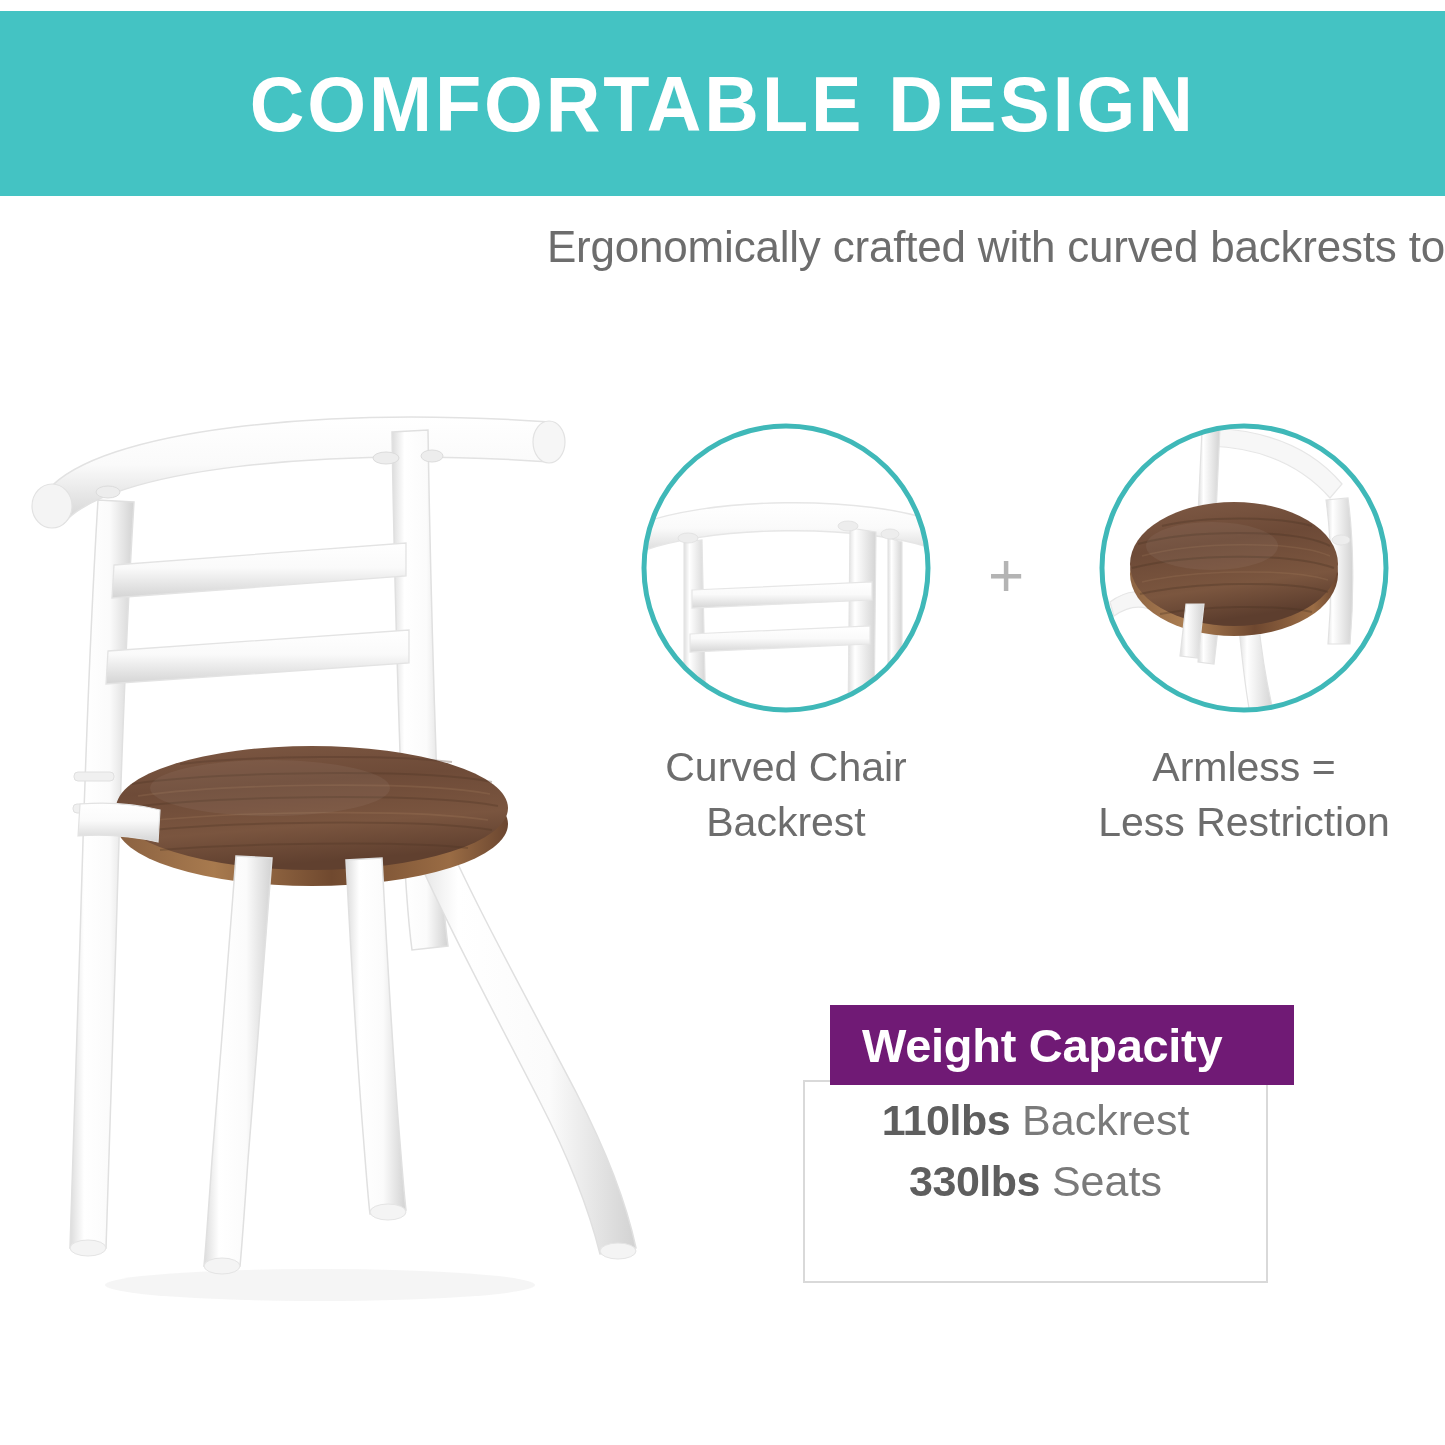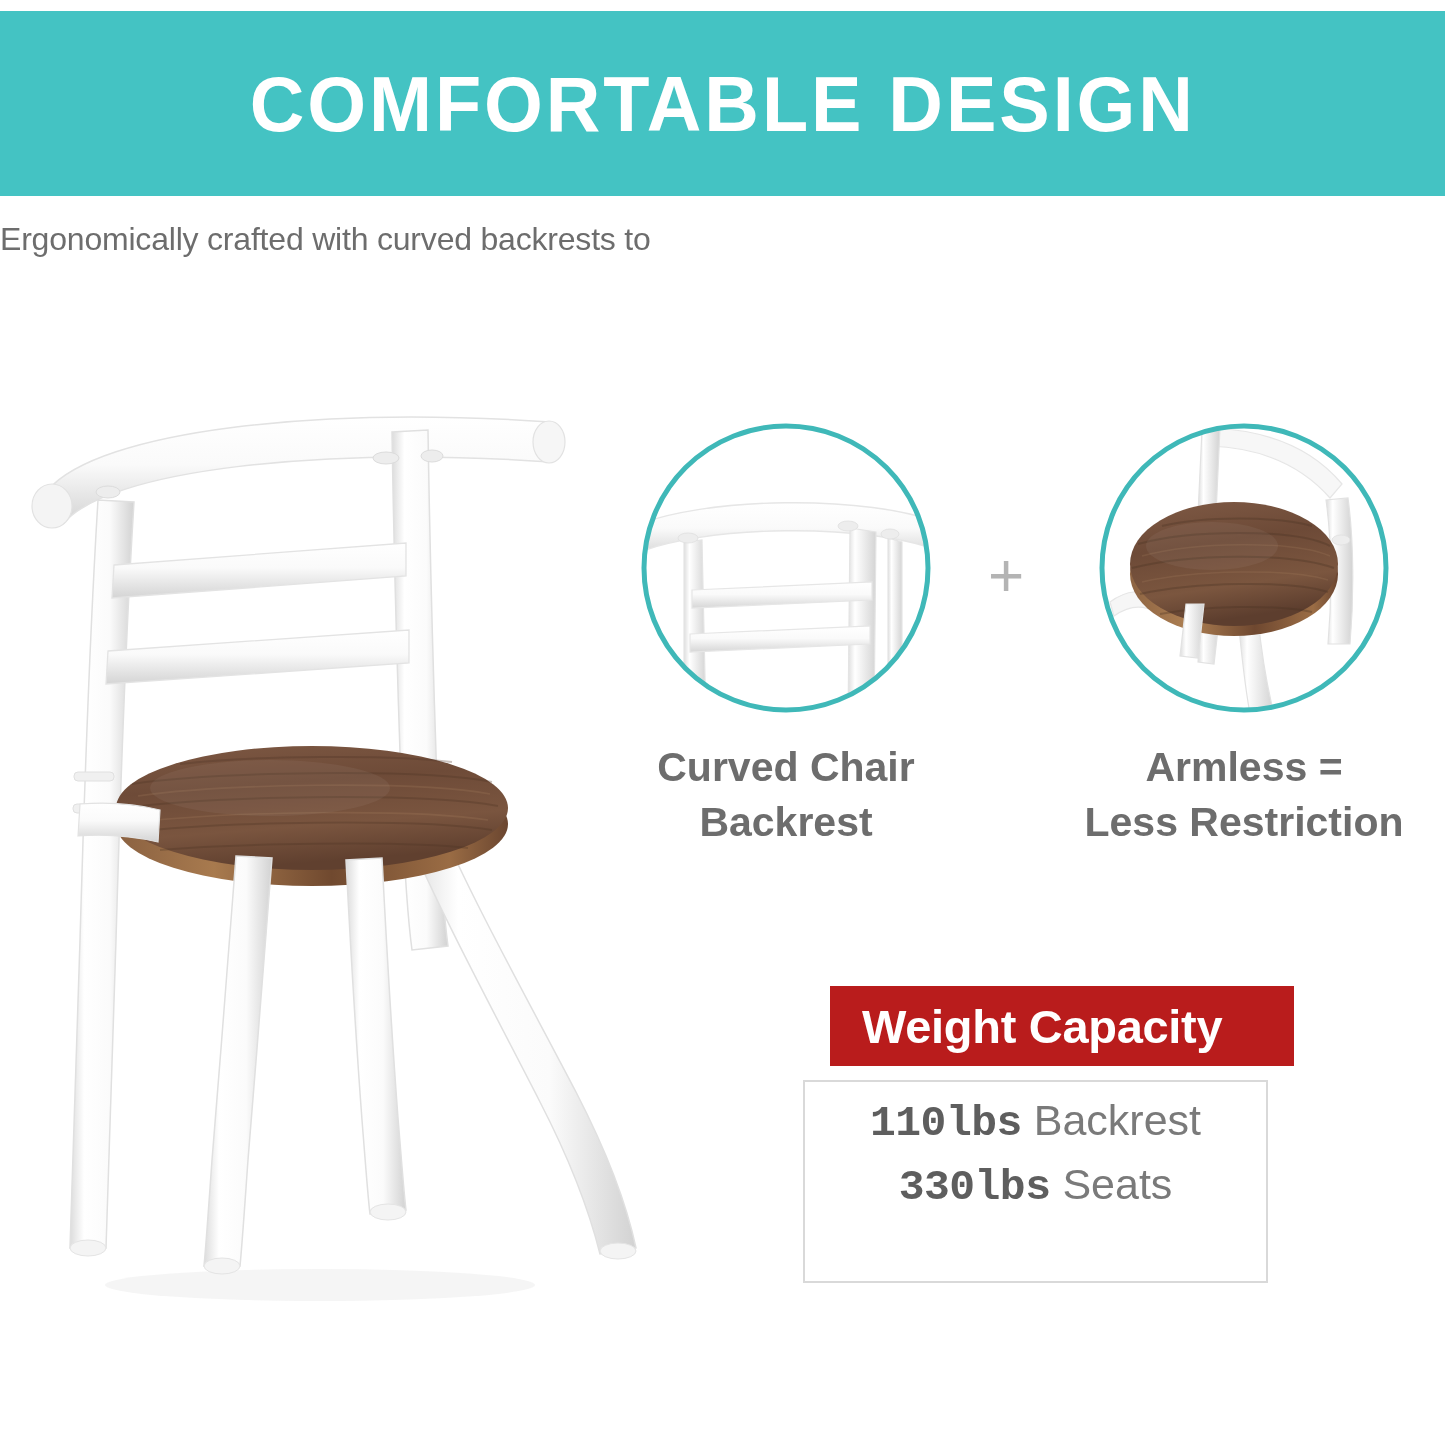--- a/index.html
+++ b/index.html
@@ -39,23 +39,23 @@
     white-space: nowrap;
     transform: scaleX(0.97);
   }
 
   
   .subtitle {
     position: absolute;
     left: 0;
     top: 218px;
     width: 1445px;
-    text-align: left;
+    text-align: right;
     color: #6d6d6d;
-    font-size: 32px;
+    font-size: 44px;
     font-weight: 300;
     line-height: 1.32;
     letter-spacing: -0.2px;
   }
 
   
   .chair-stage {
     position: absolute;
     left: 20px;
     top: 380px;
@@ -87,21 +87,21 @@
     text-align: center;
     user-select: none;
   }
 
   .callout-label {
     position: absolute;
     width: 420px;
     text-align: center;
     color: #6d6d6d;
     font-size: 41px;
-    font-weight: 700;
+    font-weight: 400;
     line-height: 1.35;
     top: 740px;
   }
   .callout-label-1 { left: 576px; }
   .callout-label-2 { left: 1034px; }
 
   
   .weight-block {
     position: absolute;
     left: 712px;
@@ -115,24 +115,24 @@
     top: 142px;
     width: 465px;
     height: 203px;
     border: 2px solid #d9d9d9;
     background: #ffffff;
     box-sizing: border-box;
   }
   .wc-banner {
     position: absolute;
     left: 118px;
-    top: 48px;
+    top: 67px;
     width: 464px;
     height: 80px;
-    background: #b91c1c;
+    background: #701a75;
     display: flex;
     align-items: center;
   }
   .wc-banner-text {
     color: #ffffff;
     font-size: 47px;
     font-weight: 600;
     padding-left: 32px;
     letter-spacing: -0.3px;
     white-space: nowrap;
@@ -157,21 +157,20 @@
     color: #7a7a7a;
     font-size: 43px;
     font-weight: 300;
     line-height: 1.42;
     white-space: nowrap;
   }
   .wc-row .num {
     color: #5e5e5e;
     font-weight: 700;
     letter-spacing: -0.5px;
-    font-family: Liberation Mono, monospace;
   }
 </style>
 </head>
 <body>
 
 <div id="page">
 
   <div class="header-bar">
     <div class="header-title">COMFORTABLE DESIGN</div>
   </div>

